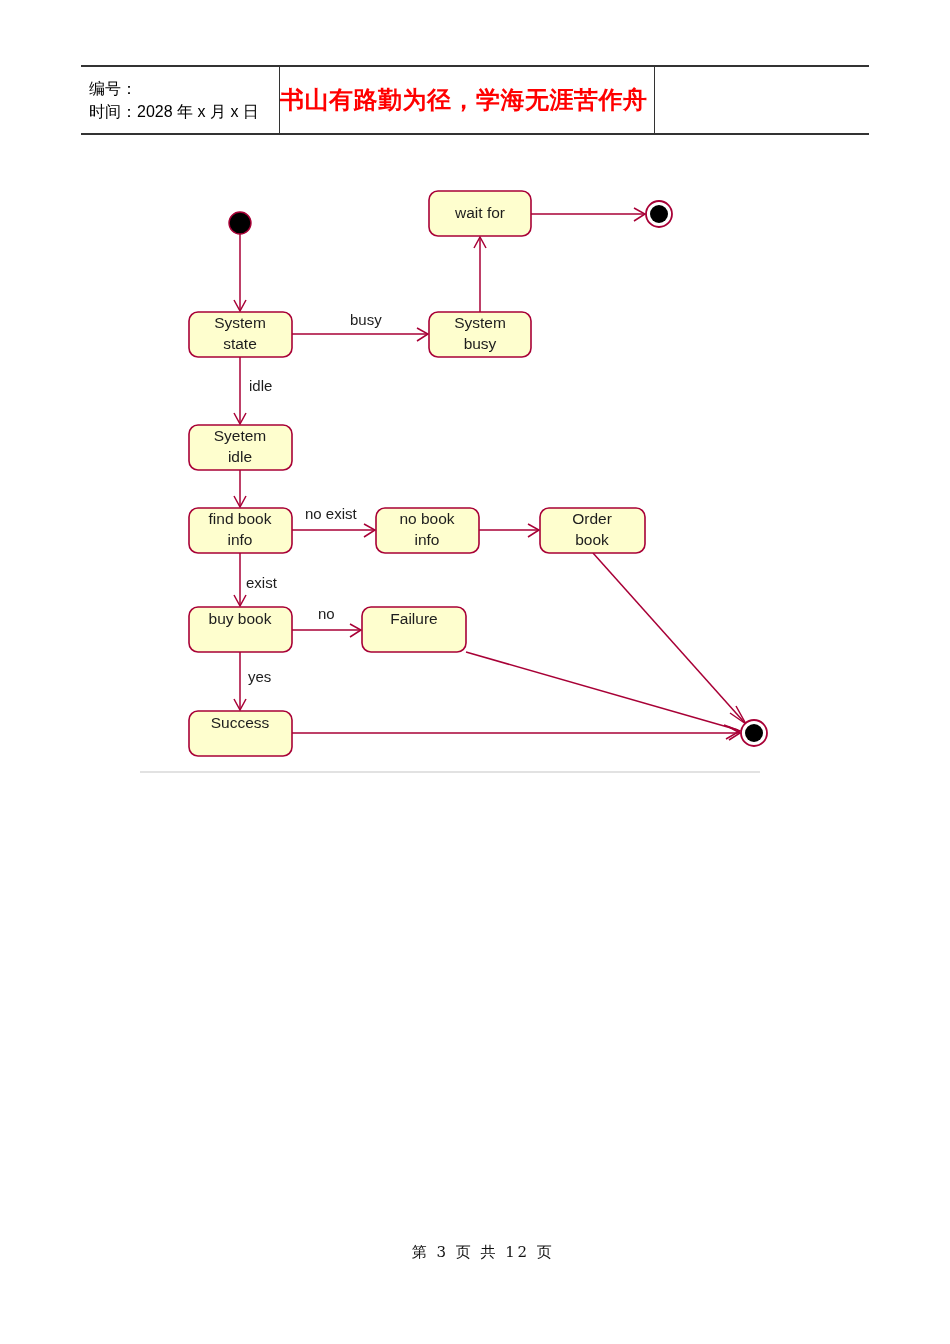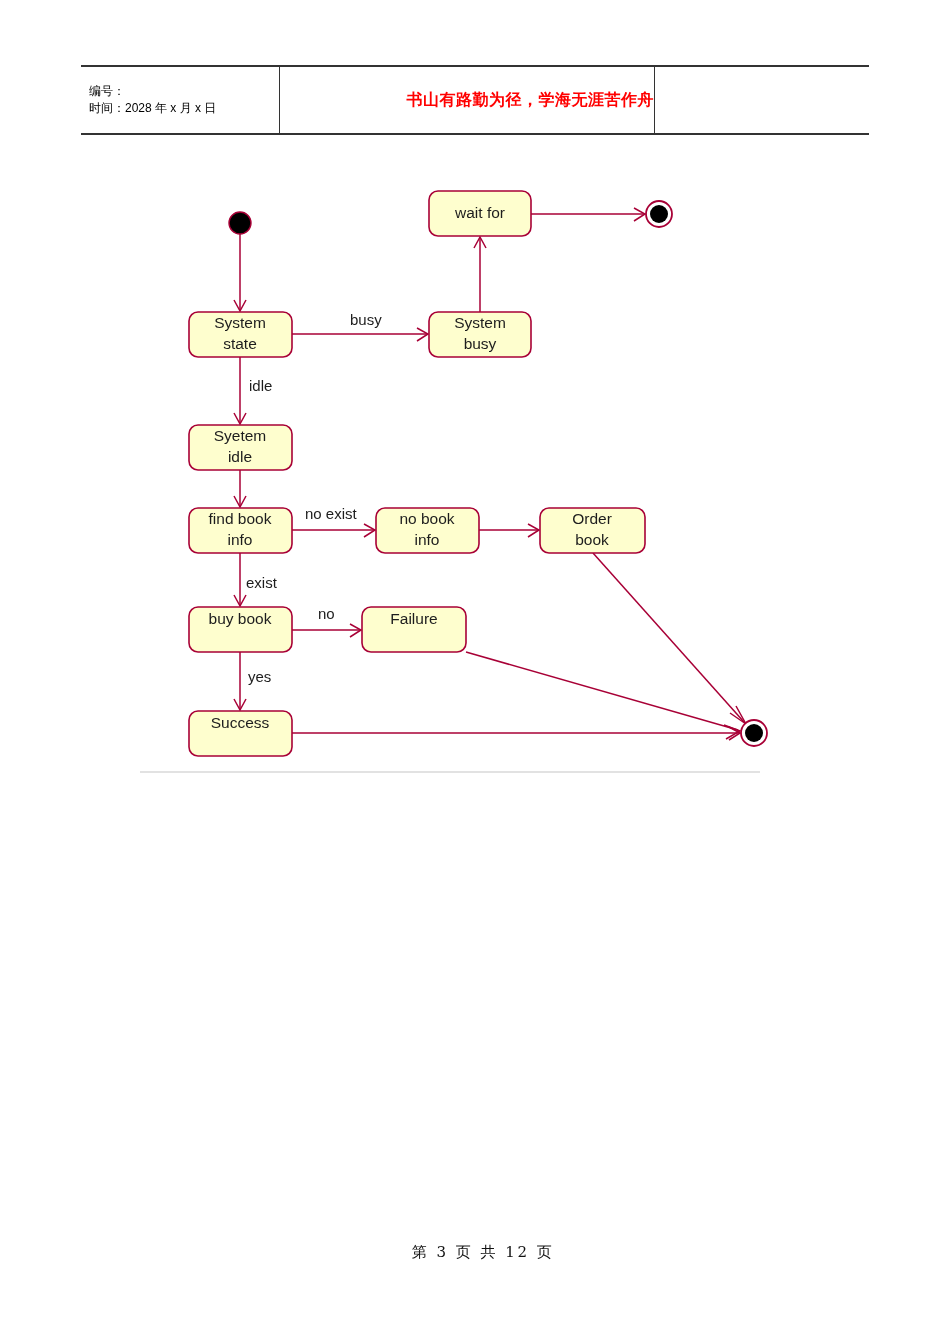--- a/index.html
+++ b/index.html
@@ -32,32 +32,32 @@
   .hdr-cell {
     display: flex;
     flex-direction: column;
     justify-content: center;
     box-sizing: border-box;
   }
   .hdr-left {
     width: 199px;
     padding-left: 8px;
     border-right: 1.5px solid #333333;
-    font-size: 12px;
+    font-size: 16px;
     line-height: 1.45;
   }
   .hdr-mid {
     width: 375px;
-    align-items: flex-end;
+    align-items: flex-start;
     justify-content: center;
     border-right: 1.5px solid #333333;
     color: #ff0000;
     font-family: "DejaVu Serif", serif;
     font-weight: bold;
-    font-size: 16px;
+    font-size: 24px;
     letter-spacing: 0.5px;
   }
   .hdr-right {
     flex: 1;
     padding-left: 14px;
     font-size: 15.5px;
   }
   .hdr-line {
     white-space: nowrap;
   }

